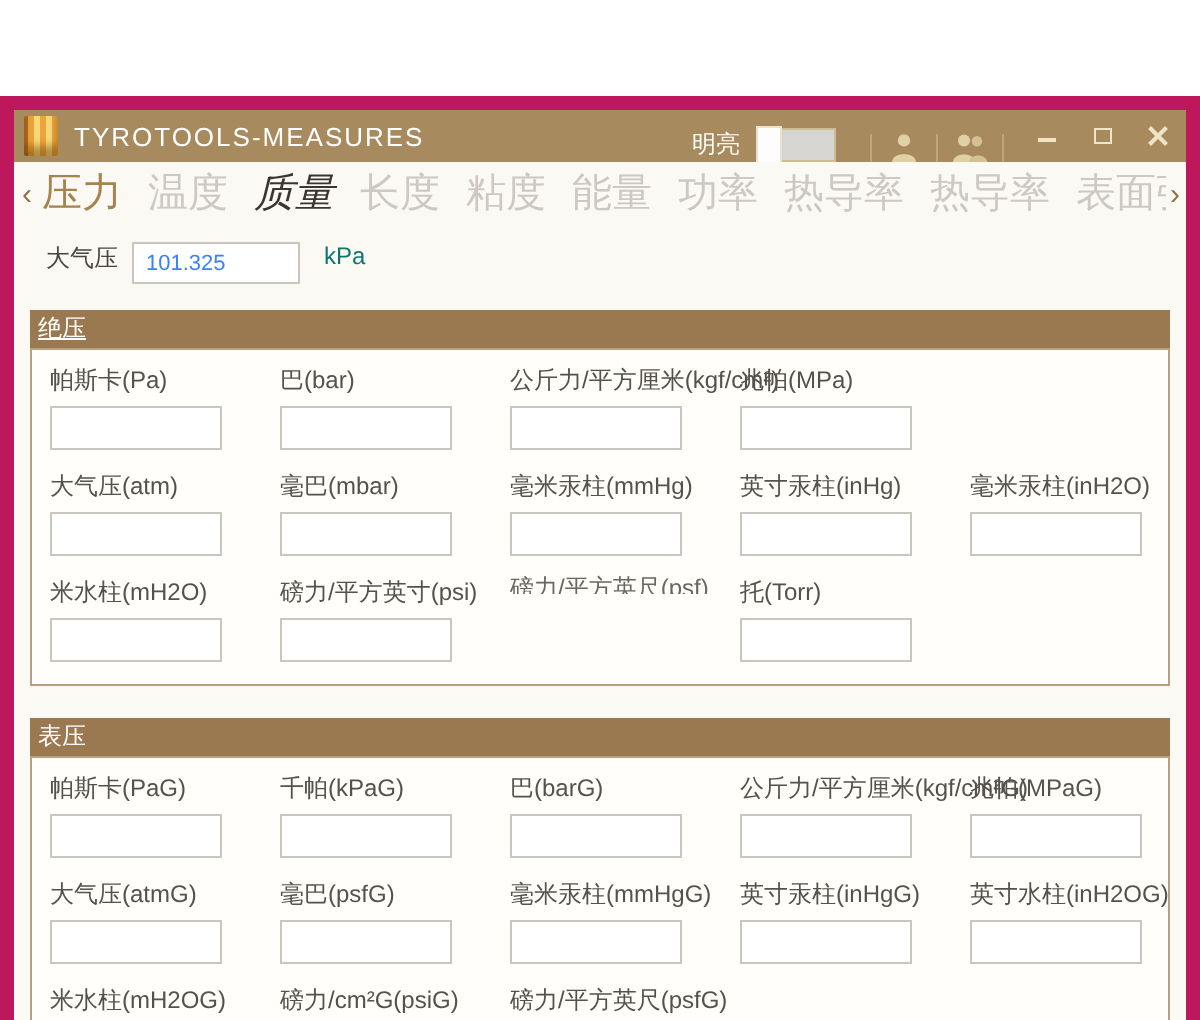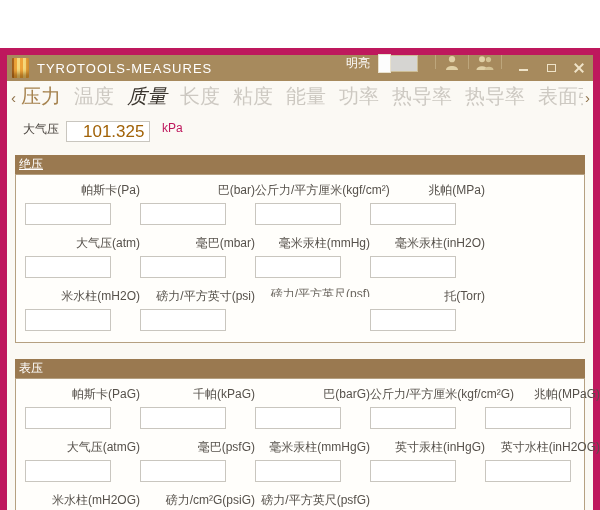--- a/index.html
+++ b/index.html
@@ -6,21 +6,21 @@
   html,body { width:600px; height:510px; overflow:hidden; }
   body { font-family:"Liberation Sans", sans-serif; background:#fff; }
   .window { width:600px; height:510px; border:7px solid #be185d; background:#fbf9f4; position:relative;margin-top:48px; }
 
   
   .titlebar { height:26px; background:#a78a5d; display:flex; align-items:center; color:#fff; }
   .logo { width:17px; height:20px; margin-left:5px; flex:0 0 auto; border-radius:1px;
           background:linear-gradient(90deg,#b36a1f 0 2px,#eea43a 2px 5px,#f6d87a 5px 8px,#eea43a 8px 11px,#f6d87a 11px 14px,#e8a23a 14px 17px);
           box-shadow:inset 0 -5px 4px rgba(90,50,0,.45); }
   .wtitle { font-size:13px; letter-spacing:1px; margin-left:8px; color:#fff; white-space:nowrap; }
-  .tb-right { margin-left:auto; display:flex; align-items:flex-start; height:100%; }
+  .tb-right { margin-left:auto; display:flex; align-items:flex-end; height:100%; }
   .bright-label { font-size:12px; color:#fff; margin-right:8px; }
   .slider { position:relative; width:40px; height:17px; background:#d6d5d2; border:1px solid #c7b astray; border:1px solid #cdbd95; margin-right:10px; }
   .slider .thumb { position:absolute; left:0; top:-1px; width:11px; height:17px; background:#fdfdfd; box-shadow:0 0 0 1px #e9e2cf; }
   .tb-sep { width:1px; height:14px; background:#bda67c; margin:0 7px; }
   .tb-icon { width:18px; display:flex; justify-content:center; cursor:pointer; }
   .winbtn { width:22px; height:100%; display:flex; align-items:center; justify-content:center; color:#efe3c8; cursor:pointer; margin:0 3px; }
   .min-glyph { width:9px; height:0; border-bottom:2px solid #efe3c8; display:block; margin-top:4px; }
   .max-glyph { width:9px; height:8px; border:1px solid #efe3c8; display:block; }
   .x-glyph { position:relative; width:10px; height:10px; display:block; }
   .x-glyph::before,.x-glyph::after { content:""; position:absolute; left:-1px; top:4px; width:12px; height:2px; background:#efe3c8; }
@@ -33,31 +33,31 @@
   .tabs { position:absolute; left:14px; right:10px; top:2px; bottom:0; overflow:hidden; white-space:nowrap; }
   .tab { font-size:20px; margin-right:13px; cursor:pointer; }
   .tab.active { color:#a6834f; }
   .tab.highlight { color:#3a352e;font-style:italic; }
   .tab.inactive { color:#cdc9c2; }
 
   
   .atmos-row { display:flex; align-items:flex-start; padding-left:16px; margin-top:6px; height:28px; }
   .atmos-label { font-size:12px; color:#4a453f; }
   .atmos-input { width:84px; height:21px; border:1px solid #c9c6bf; background:#fff; margin:0 12px 0 7px;
-                 font-size:17px; padding-left:16px; color:#a16207; font-family:"Liberation Sans",sans-serif; }
-  .atmos-unit { font-size:12px; color:#be185d; }
+                 font-size:11px; padding-left:6px; color:#3b82f6; font-family:"Liberation Sans",sans-serif; }
+  .atmos-unit { font-size:12px; color:#0f766e; }
 
   .sec-header { margin:6px 8px 0 8px; height:19px; line-height:19px; background:#9a7950; color:#fff;
                 font-size:12px; padding-left:4px; }
   .sec-header.u { text-decoration:underline; }
   .sec-header.gap { margin-top:16px; }
   .sec-box { margin:0 8px; border:1px solid #b5a081; background:#fffefb; padding:8px 0 0 9px; }
   .frow { display:flex; }
   .fcell { width:115px; flex:0 0 115px; }
-  .flabel { font-size:12px; color:#56514b; white-space:nowrap; height:16px; line-height:15px;text-align:right; }
+  .flabel { font-size:12px; color:#56514b; white-space:nowrap; height:16px; line-height:15px; }
   .flabel.clip { height:10px; overflow:hidden; transform:translateY(-2px); color:#6b665f; }
   .finput { display:block; width:86px; height:22px; border:1px solid #c9c6bf; background:#fff; margin-top:4px;
             font-size:12px; padding-left:4px; color:#3c3832; font-family:"Liberation Sans",sans-serif; }
   .fcell .spacer { height:26px; }
   .frow { margin-bottom:11px; }
 </style>
 </head>
 <body>
 
 <div class="window">
@@ -139,20 +139,24 @@
             </div>
             <div class="fcell">
               <div class="flabel">毫巴(mbar)</div>
               <input class="finput" style="">
             </div>
             <div class="fcell">
               <div class="flabel">毫米汞柱(mmHg)</div>
               <input class="finput" style="">
             </div>
             <div class="fcell">
+              <div class="flabel">英寸汞柱(inHg)</div>
+              <input class="finput" style="">
+            </div>
+            <div class="fcell">
               <div class="flabel">毫米汞柱(inH2O)</div>
               <input class="finput" style="">
             </div>
           </div>
           <div class="frow">
             <div class="fcell">
               <div class="flabel">米水柱(mH2O)</div>
               <input class="finput" style="">
             </div>
             <div class="fcell">

